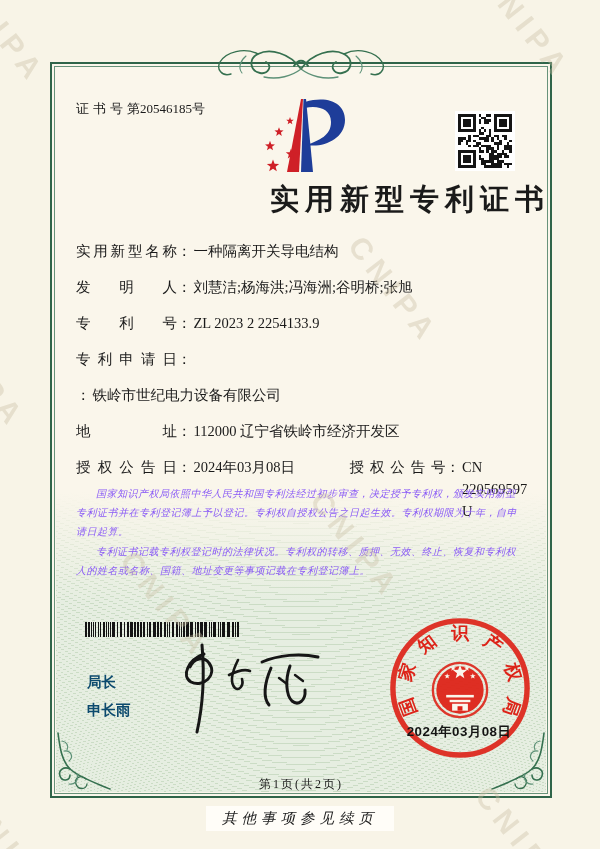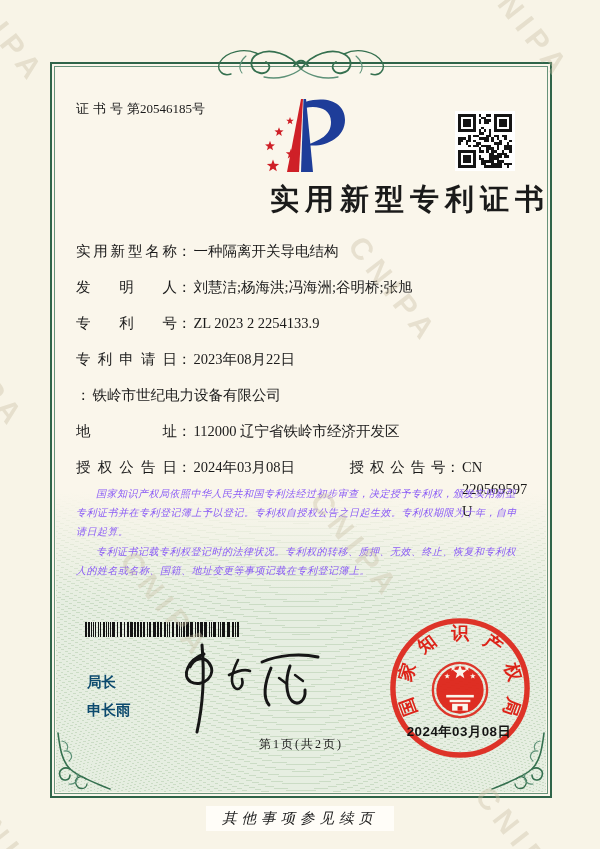--- a/index.html
+++ b/index.html
@@ -50,21 +50,21 @@
            letter-spacing:.5px;text-indent:2em;color:#8b5cf6;}
 
   
   .barcode{position:absolute;left:33px;top:558px;z-index:2;}
   .officer{position:absolute;left:35px;top:609px;z-index:2;
            font-family:"Liberation Sans","DejaVu Sans",sans-serif;
            font-weight:600;font-size:14.5px;color:#0c4a6e;}
   .officer div{margin-bottom:9px;}
   .signature{position:absolute;left:120px;top:576px;z-index:2;}
   .seal{position:absolute;left:334px;top:548px;width:148px;height:150px;z-index:3;}
-  .pagenum{position:absolute;left:0;right:0;top:672px;text-align:center;
+  .pagenum{position:absolute;left:0;right:0;top:712px;text-align:center;
            font-size:12px;letter-spacing:2px;z-index:2;}
 
   
   .ornament-top{position:absolute;left:50%;top:-21px;transform:translateX(-50%);z-index:2;}
   .corner{position:absolute;bottom:3px;z-index:1;}
   .corner.br{right:3px;}
   .corner.bl{left:3px;transform:scaleX(-1);}
 
   
   .cont-note{position:absolute;left:50%;top:806px;transform:translateX(-50%);
@@ -283,21 +283,20 @@
           <span class="val">刘慧洁;杨海洪;冯海洲;谷明桥;张旭</span>
       </div>
       <div class="row">
         <span class="lbl">专利号</span>
           <span class="colon">：</span>
           <span class="val">ZL 2023 2 2254133.9</span>
       </div>
       <div class="row">
         <span class="lbl">专利申请日</span>
           <span class="colon">：</span>
-          <span class="val">2023年08月22日</span>
       </div>
       <div class="row">
           <span class="colon">：</span>
           <span class="val">铁岭市世纪电力设备有限公司</span>
       </div>
       <div class="row">
         <span class="lbl">地址</span>
           <span class="colon">：</span>
           <span class="val">112000 辽宁省铁岭市经济开发区</span>
       </div>

